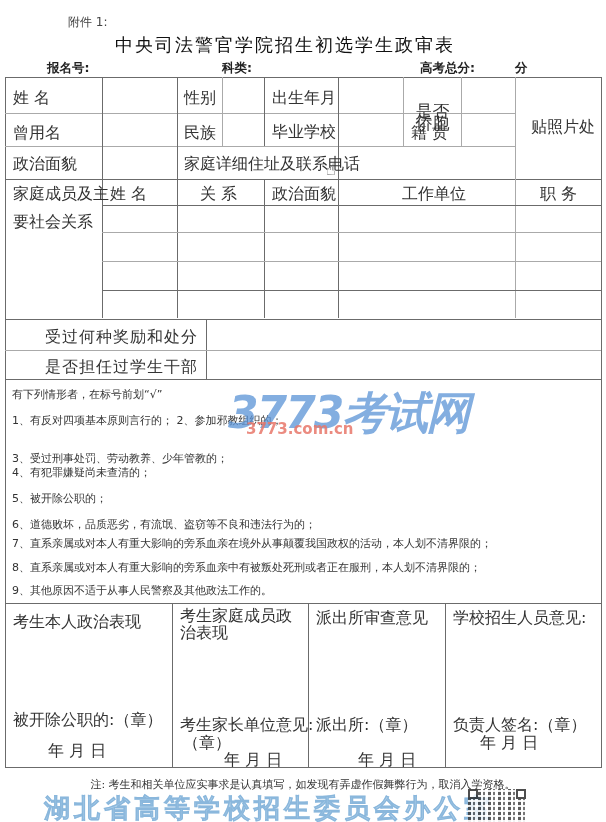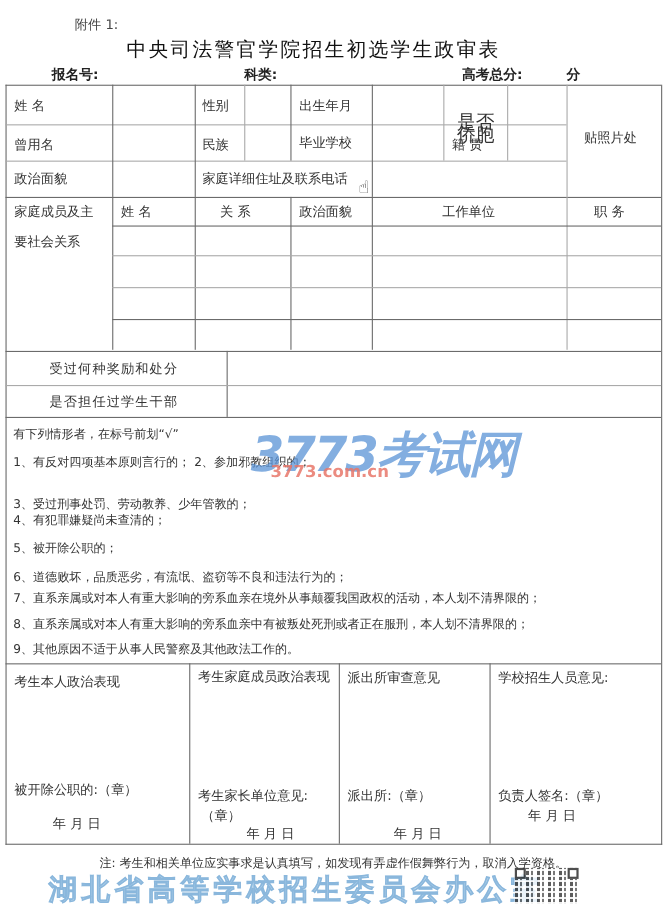--- a/index.html
+++ b/index.html
@@ -6,21 +6,21 @@
   html, body { width: 606px; height: 822px; background: #ffffff; overflow: hidden; }
   body { position: relative; font-family: "DejaVu Sans", "Liberation Sans", sans-serif; color: #222; }
   .abs { position: absolute; }
   .attach { left: 68px; top: 14px; font-size: 12px; color: #444; }
   .title { left: 0; width: 570px; top: 33px; text-align: center; font-size: 18px; color: #111; letter-spacing: 2px; font-family: "DejaVu Serif", "Liberation Serif", serif; }
   .hdr { top: 60px; font-size: 12.5px; font-weight: bold; color: #222; }
   .line { position: absolute; background: #6b6b6b; }
   .h { height: 1px; }
   .v { width: 1px; }
   .lg { background: #aaa; }
-  .cell-label { font-size: 12px; color: #333; position: absolute; white-space: nowrap; line-height: 1; }
+  .cell-label { font-size: 16px; color: #333; position: absolute; white-space: nowrap; line-height: 1; }
   .small2 { font-size: 17px; line-height: 12px; text-align: center; margin-top: 24px; }
   .cond { font-size: 11px; color: #333; left: 12px; position: absolute; white-space: nowrap; line-height: 1; }
   .wm-big { font-family: "DejaVu Sans", sans-serif; font-weight: bold; font-style: italic; font-size: 44px; color: #5a93d6; opacity: 0.75; letter-spacing: -2px; }
   .wm-small { font-family: "DejaVu Sans", sans-serif; font-size: 15px; color: #e8776a; opacity: 0.85; font-weight: bold; }
   .note { left: 0; width: 606px; top: 777px; text-align: center; font-size: 11px; color: #333; }
   .footer { left: 44px; top: 791px; font-size: 26px; font-weight: bold; color: #bcd8ee; letter-spacing: 4px; font-family: "DejaVu Serif", serif; -webkit-text-stroke: 0.6px #8ab7dc; }
   .qr { left: 468px; top: 789px; width: 60px; height: 33px; background:
         repeating-linear-gradient(90deg, #333 0 3px, #fff 3px 5px, #555 5px 7px, #fff 7px 10px),
         #fff; opacity: 0.8; }
   .qr::before { content: ""; position: absolute; left: 0; top: 0; width: 60px; height: 33px;

